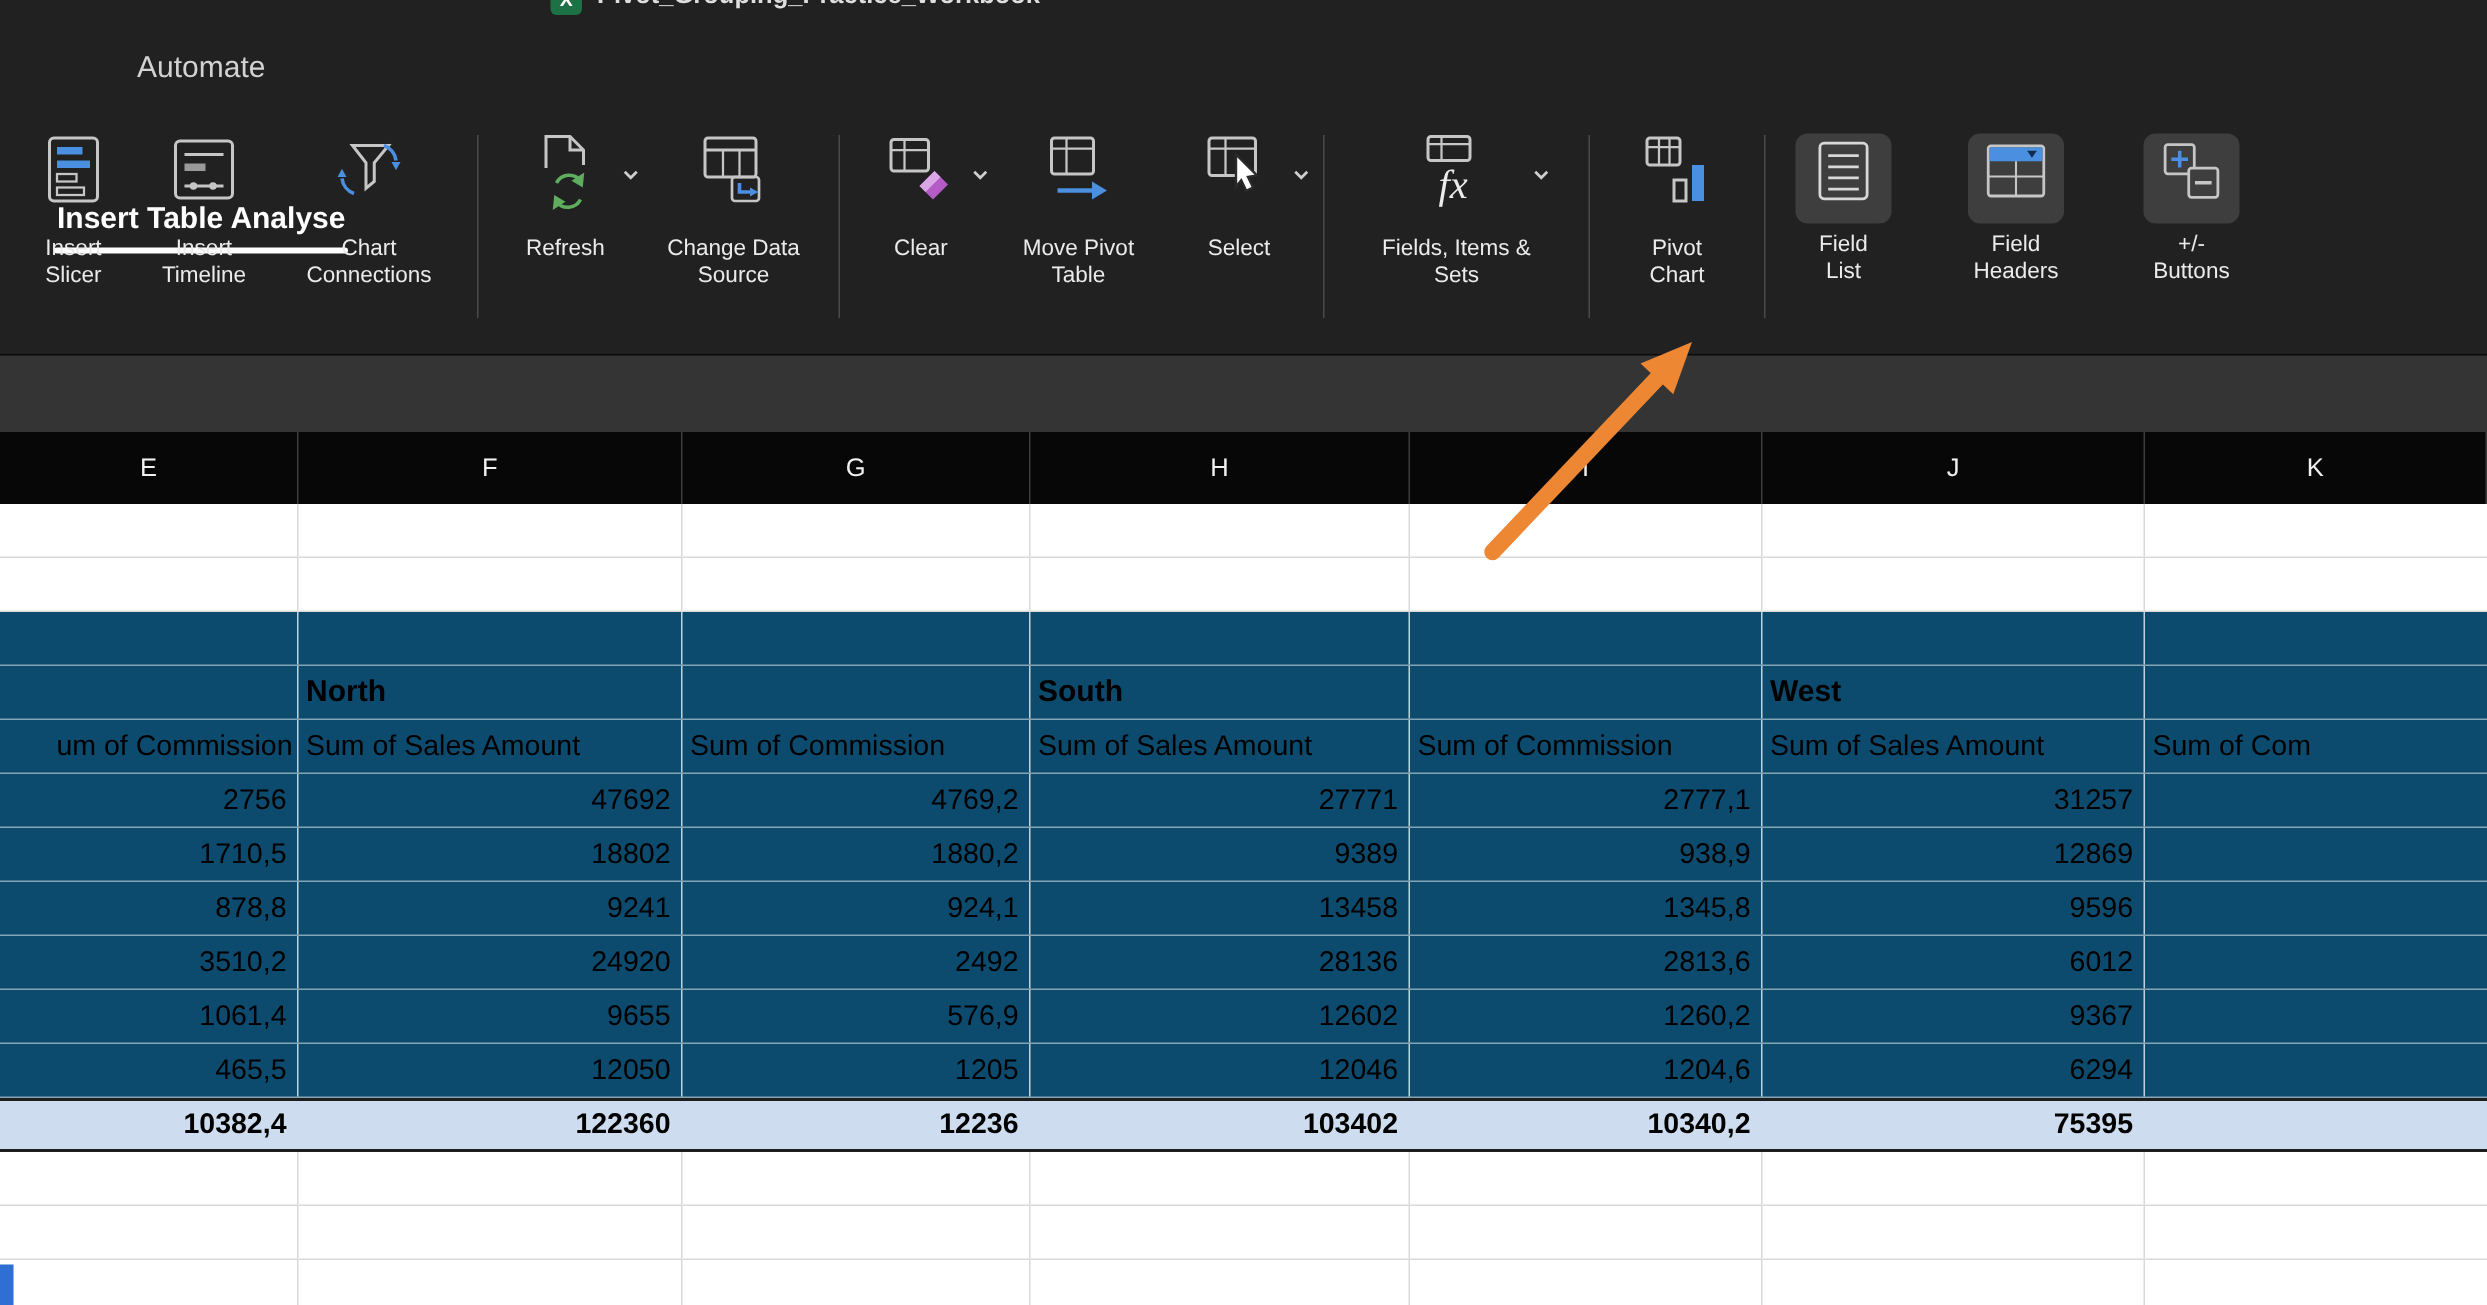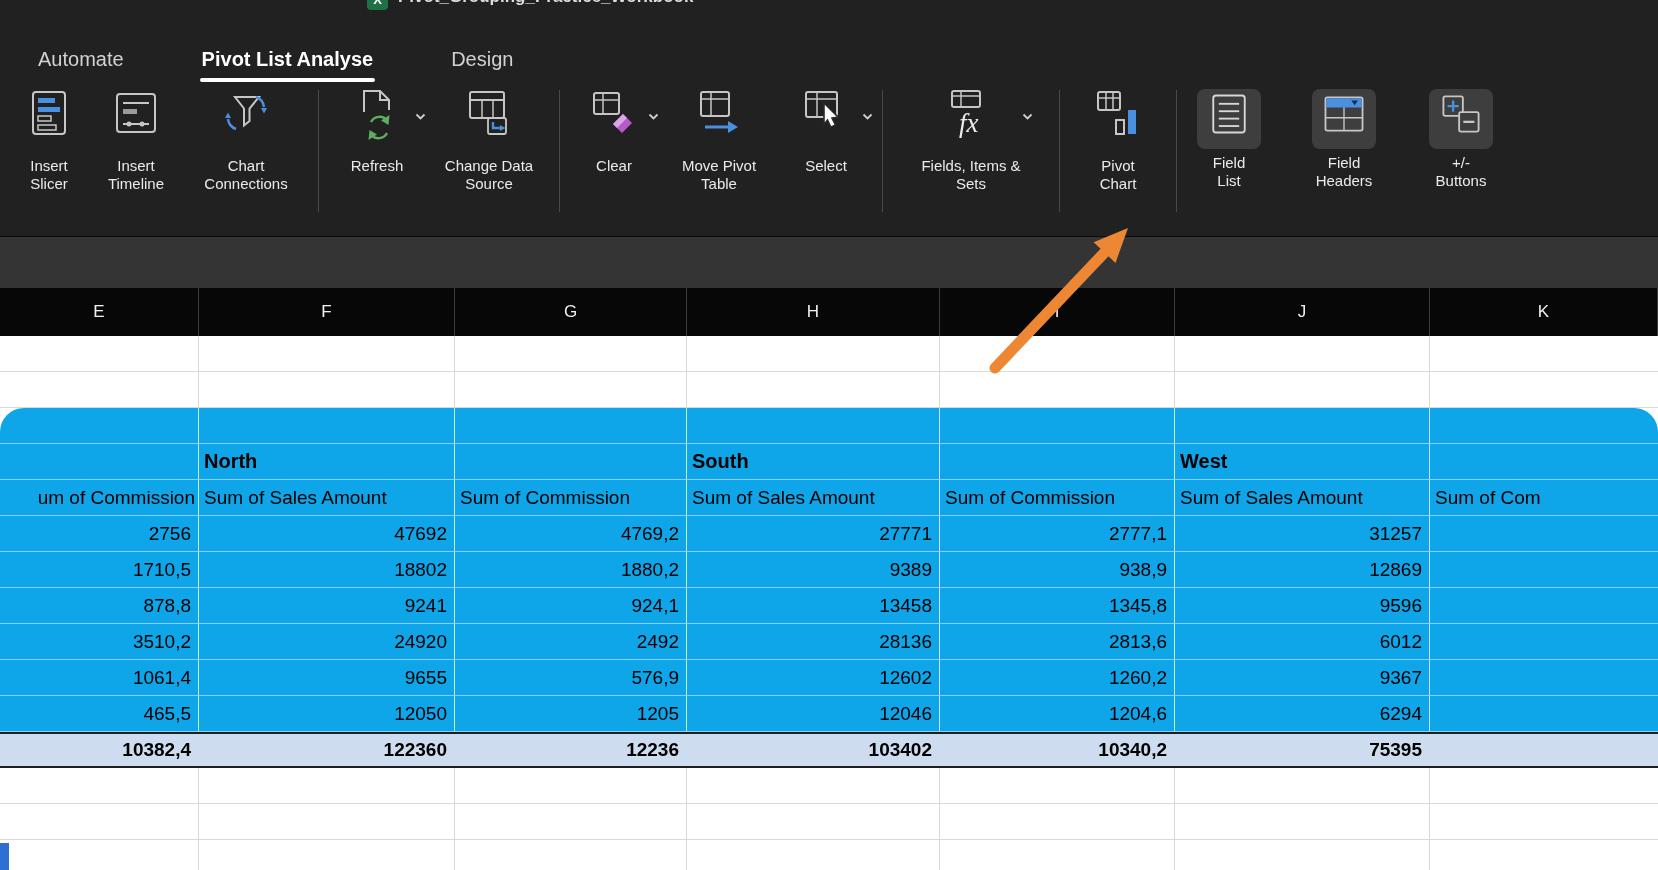--- a/index.html
+++ b/index.html
@@ -7,21 +7,21 @@
     width:1658px;height:870px;position:relative;overflow:hidden;
     background:#212121;font-family:"Liberation Sans",sans-serif;
     -webkit-font-smoothing:antialiased;
   }
   
   .titlebar{position:absolute;top:0;left:0;width:1658px;height:13px;overflow:hidden;}
   .title-icon{position:absolute;left:367px;top:-11px;width:21px;height:21px;background:#1e7145;border-radius:4px;
     color:#fff;font-size:13px;font-weight:700;display:flex;align-items:center;justify-content:center;}
   .title-text{position:absolute;left:398px;top:-13px;font-size:17px;font-weight:700;color:#dedede;white-space:nowrap;}
   
-  .tabs{position:absolute;top:34px;left:0;height:50px;display:flex;align-items:center;gap:78px;padding-left:38px;}
+  .tabs{position:absolute;top:34px;left:0;height:50px;display:flex;align-items:center;gap:78px;padding-left:38px;flex-direction:column;}
   .tab{font-size:20px;color:#d2d2d2;cursor:default;}
   .tab.active{font-weight:700;color:#fff;position:relative;}
   .tab.active::after{content:"";position:absolute;left:-2px;right:-2px;bottom:-11px;height:4px;border-radius:2px;background:#fff;}
   
   .ribbonrow{position:absolute;top:86px;left:0;width:1658px;height:150px;display:flex;align-items:flex-start;padding-left:8px;box-sizing:border-box;}
   .rbtn{display:flex;flex-direction:column;align-items:center;flex:0 0 auto;}
   .ricon{height:66px;display:flex;align-items:flex-start;justify-content:center;position:relative;width:100%;}
   .rbtn.toggle .ricon{background:#3e3e3e;border-radius:8px;width:64px;height:60px;margin-top:3px;}
   .rlabel{margin-top:5px;font-size:15px;line-height:18px;color:#ebebeb;text-align:center;}
   .rdiv{width:1px;height:122px;background:#4a4a4a;margin:4px 8px 0;flex:0 0 auto;}
@@ -34,21 +34,21 @@
   
   .sheet{position:absolute;top:336px;left:0;width:1658px;height:534px;background:#fff;overflow:hidden;}
   .r{position:relative;height:36px;display:flex;box-sizing:border-box;}
   .white{background:#fff;border-bottom:1px solid #d9d9d9;}
   .vl{background-image:linear-gradient(#d9d9d9,#d9d9d9),linear-gradient(#d9d9d9,#d9d9d9),linear-gradient(#d9d9d9,#d9d9d9),linear-gradient(#d9d9d9,#d9d9d9),linear-gradient(#d9d9d9,#d9d9d9),linear-gradient(#d9d9d9,#d9d9d9);
     background-size:1px 100%;background-repeat:no-repeat;
     background-position:198px 0,454px 0,686px 0,939px 0,1174px 0,1429px 0;}
   .vlb{background-image:linear-gradient(rgba(255,255,255,.75),rgba(255,255,255,.75)),linear-gradient(rgba(255,255,255,.75),rgba(255,255,255,.75)),linear-gradient(rgba(255,255,255,.75),rgba(255,255,255,.75)),linear-gradient(rgba(255,255,255,.75),rgba(255,255,255,.75)),linear-gradient(rgba(255,255,255,.75),rgba(255,255,255,.75)),linear-gradient(rgba(255,255,255,.75),rgba(255,255,255,.75));
     background-size:1px 100%;background-repeat:no-repeat;
     background-position:198px 0,454px 0,686px 0,939px 0,1174px 0,1429px 0;}
-  .pivot{background:#0ea5e9;border-radius:24px;}
+  .pivot{background:#0c4a6e;}
   .pivot .r{border-bottom:1px solid rgba(255,255,255,.5);}
   .pivot .r.totals{border-top:2px solid #1e1e1e;border-bottom:2px solid #1e1e1e;background:#cddcee;}
   .cell{height:100%;display:flex;align-items:center;font-size:19px;color:#000;flex:0 0 auto;box-sizing:border-box;}
   .c0{width:199px;} .c1{width:256px;} .c2{width:232px;} .c3{width:253px;} .c4{width:235px;} .c5{width:255px;} .c6{width:228px;}
   .num{justify-content:flex-end;padding-right:8px;white-space:nowrap;}
   .hdr{font-weight:400;padding-left:5px;white-space:nowrap;overflow:hidden;}
   .hdr.clipL{justify-content:flex-end;padding-left:0;padding-right:4px;}
   .region{font-weight:700;font-size:20px;padding-left:5px;}
   .totals .num{font-weight:700;}
   
@@ -58,21 +58,21 @@
 </head>
 <body>
 
 <div class="titlebar">
   <div class="title-icon">X</div>
   <div class="title-text">Pivot_Grouping_Practice_Workbook</div>
 </div>
 
 <div class="tabs">
   <div class="tab">Automate</div>
-  <div class="tab active">Pivot List Analyse</div>
+  <div class="tab active">Insert Table Analyse</div>
   <div class="tab">Design</div>
 </div>
 
 <div class="ribbonrow">
 
   <div class="rbtn" style="width:82px">
     <div class="ricon">
       <svg width="54" height="54" viewBox="0 0 54 54" fill="none">
         <rect x="11" y="6" width="32" height="42" rx="3" stroke="#c6c6c6" stroke-width="2"></rect>
         <rect x="16" y="12" width="17" height="5" fill="#4a8fe0"></rect>

